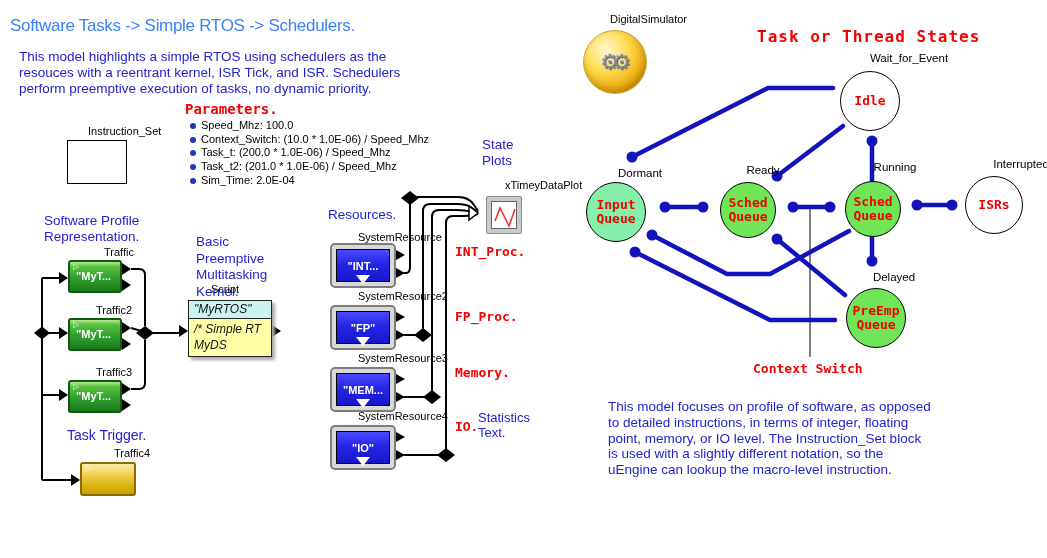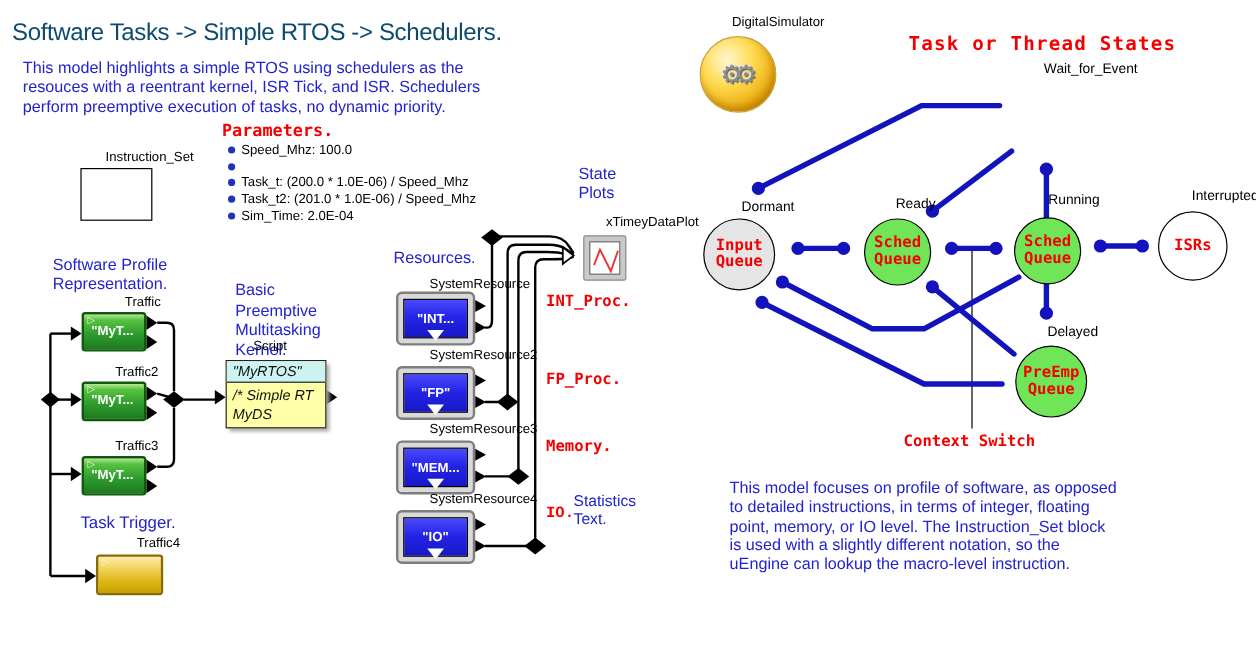--- a/index.html
+++ b/index.html
@@ -1,21 +1,21 @@
 <!DOCTYPE html>
 <html><head>
 <meta charset="utf-8">
 <style>
   html,body{margin:0;padding:0;background:#fff;}
   #canvas{position:relative;width:1047px;height:558px;background:#ffffff;overflow:hidden;
           font-family:"Liberation Sans",sans-serif;}
   #wires{position:absolute;left:0;top:0;z-index:1;}
   .abs{position:absolute;z-index:2;}
   .pre{white-space:pre-line;}
-  .title{color:#0c4a6e;font-size:20px;letter-spacing:-0.3px;text-align:center;}
+  .title{color:#3b82f6;font-size:17px;letter-spacing:-0.3px;text-align:center;}
   .blue{color:#2222ce;}
   .note{font-size:13.5px;line-height:15.8px;}
   .mono-red{color:#f40000;font-family:"DejaVu Sans Mono",monospace;font-weight:bold;}
   .blklabel{font-size:11px;color:#000;padding-left:24px;}
   .param-row{position:absolute;font-size:11px;color:#000;height:13px;}
   .param-row .dot{display:inline-block;width:6px;height:6px;border-radius:50%;
                   background:#2233bb;margin-right:5px;vertical-align:middle;}
   .greenblock{position:absolute;z-index:2;border:2px solid #0f5a0f;border-radius:3px;
     background:linear-gradient(to bottom,#b8e890 0%,#57c340 16%,#2f9e2f 55%,#1d7a1d 100%);
     box-sizing:border-box;}
@@ -144,21 +144,21 @@
     </g>
   </svg>
 
   <div class="abs title" style="left:10px;top:16px;">Software Tasks -&gt; Simple RTOS -&gt; Schedulers.</div>
   <div class="abs blue note pre" style="left:19px;top:49px;">This model highlights a simple RTOS using schedulers as the
 resouces with a reentrant kernel, ISR Tick, and ISR.  Schedulers
 perform preemptive execution of tasks, no dynamic priority.</div>
 
   <div class="abs mono-red" style="left:185px;top:101px;font-size:14px;">Parameters.</div>
   <div class="param-row" style="left:190px;top:119px;"><span class="dot"></span><span>Speed_Mhz: 100.0</span></div>
-  <div class="param-row" style="left:190px;top:132.5px;"><span class="dot"></span></div>
+  <div class="param-row" style="left:190px;top:132.5px;"><span class="dot"></span><span>Context_Switch: (10.0 * 1.0E-06) / Speed_Mhz</span></div>
   <div class="param-row" style="left:190px;top:146px;"><span class="dot"></span><span>Task_t: (200.0 * 1.0E-06) / Speed_Mhz</span></div>
   <div class="param-row" style="left:190px;top:159.5px;"><span class="dot"></span><span>Task_t2: (201.0 * 1.0E-06) / Speed_Mhz</span></div>
   <div class="param-row" style="left:190px;top:173.5px;"><span class="dot"></span><span>Sim_Time: 2.0E-04</span></div>
 
   <div class="abs blklabel" style="left:64px;top:125px;">Instruction_Set</div>
   <div class="whitebox" style="left:67px;top:140px;width:58px;height:42px;"></div>
 
   <div class="abs blue pre" style="left:196px;top:234px;font-size:13.5px;line-height:16.5px;">Basic
 Preemptive
 Multitasking
@@ -240,23 +240,26 @@
   </div>
 
   <div class="abs blklabel" style="left:586px;top:13px;">DigitalSimulator</div>
   <div class="simicon" style="left:583px;top:30px;width:62px;height:62px;">
     <span class="gears">⚙⚙</span>
   </div>
 
   <div class="abs mono-red" style="left:757px;top:27px;font-size:16px;letter-spacing:1px;">Task or Thread States</div>
 
   <div class="abs blklabel ctext" style="left:835px;top:52px;width:100px;font-size:11.5px;">Wait_for_Event</div>
+  <div class="statecircle" style="left:840px;top:71px;width:60px;height:60px;background:#fff;">
+      <span class="pre">Idle</span>
+    </div>
 
   <div class="abs blklabel ctext" style="left:576px;top:167px;width:80px;font-size:11.5px;">Dormant</div>
-  <div class="statecircle" style="left:586px;top:182px;width:60px;height:60px;background:#e5e5e5;">
+  <div class="statecircle" style="left:586px;top:182px;width:60px;height:60px;background:#86efac;">
       <span class="pre">Input
 Queue</span>
     </div>
 
   <div class="abs blklabel ctext" style="left:709px;top:164px;width:60px;font-size:11.5px;">Ready</div>
   <div class="statecircle" style="left:720px;top:182px;width:56px;height:56px;background:#6fe557;">
       <span class="pre">Sched
 Queue</span>
     </div>
 

